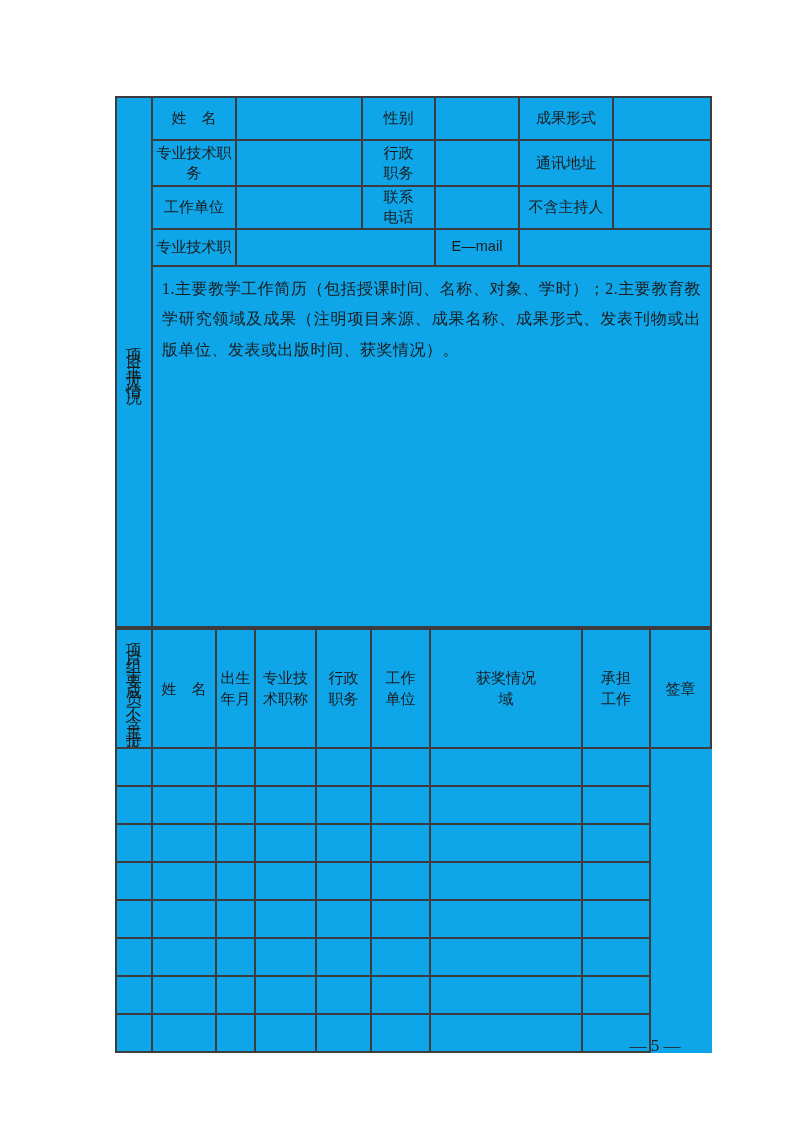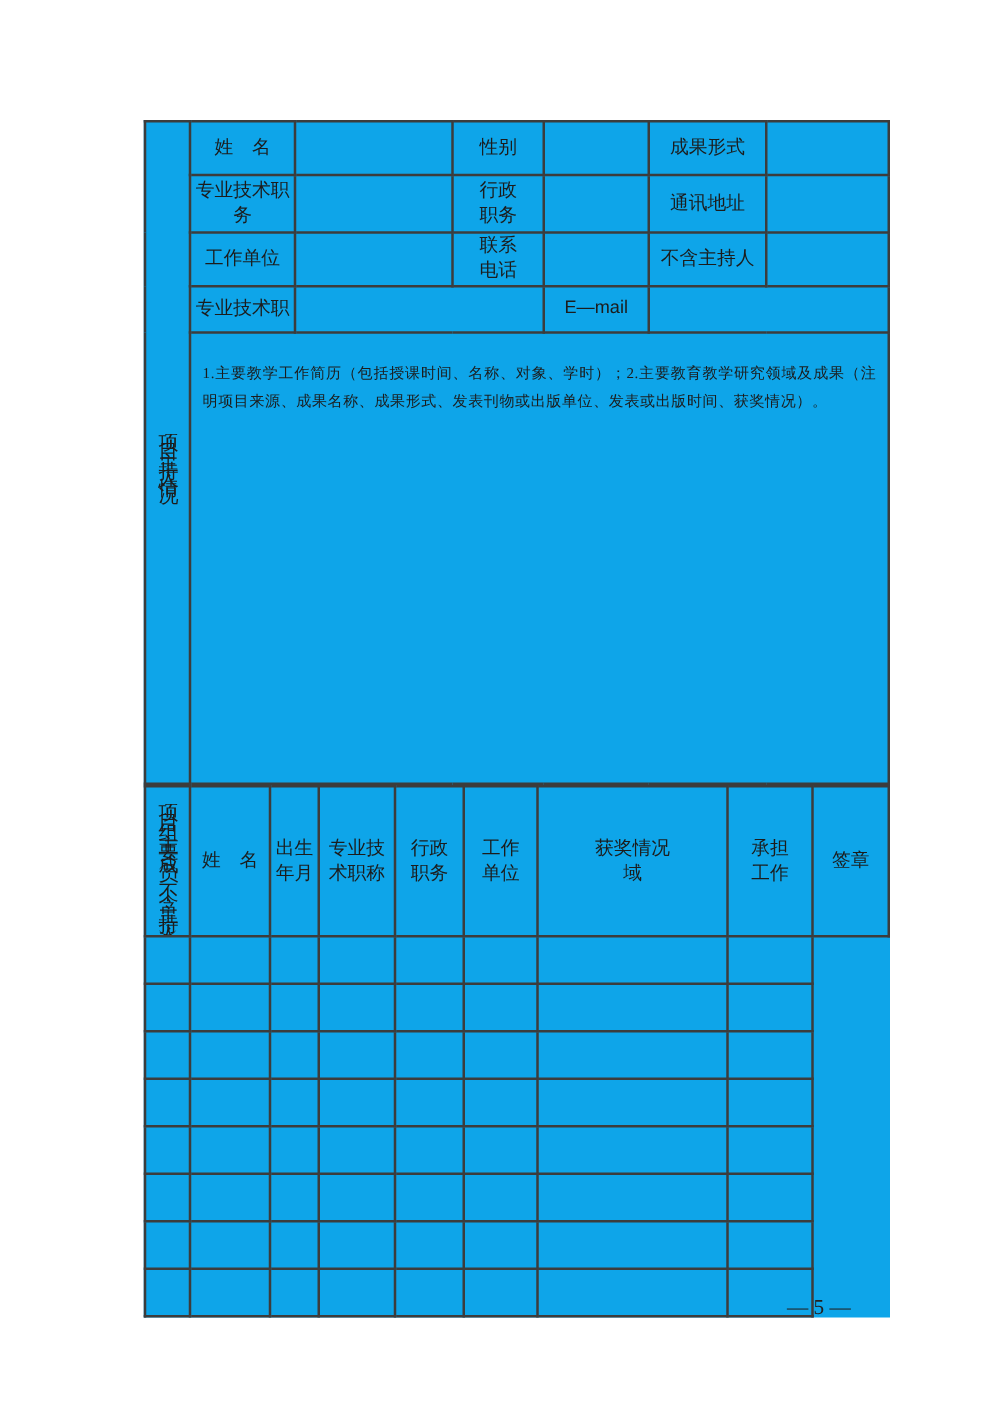--- a/index.html
+++ b/index.html
@@ -11,22 +11,22 @@
   .sheet{position:absolute;inset:0;background:#ffffff;}
   table{border-collapse:collapse;table-layout:fixed;background:#0ea5e9;}
   td{border:2px solid #3c3c3c;padding:0;text-align:center;vertical-align:middle;
      font-size:15px;line-height:1.35;white-space:pre-line;overflow:hidden;}
   .leader-table{position:absolute;left:115px;top:96px;width:595px;height:532px;}
   .members-table{position:absolute;left:115px;top:628px;width:595px;height:362px;}
   .vlabel{letter-spacing:0;}
   .vtext{writing-mode:vertical-rl;text-orientation:mixed;font-size:16px;
          letter-spacing:7px;display:inline-block;}
   .vtext-members{letter-spacing:8px;}
-  .notes-cell{vertical-align:top;text-align:justify;padding:20px 9px 6px 9px;
-              font-size:12px;line-height:1.92;letter-spacing:0.5px;}
+  .notes-cell{vertical-align:top;text-align:justify;padding:7px 9px 6px 9px;
+              font-size:16px;line-height:1.92;letter-spacing:0.5px;}
   .email-cell{font-family:"Liberation Sans","DejaVu Sans",sans-serif;font-size:14.5px;}
   .hdr{font-size:15px;}
   .pagenum{position:absolute;left:595px;top:1036px;width:120px;text-align:center;
            font-size:17px;color:#222;}
 </style>
 </head>
 <body>
 
 <div class="sheet">
 

